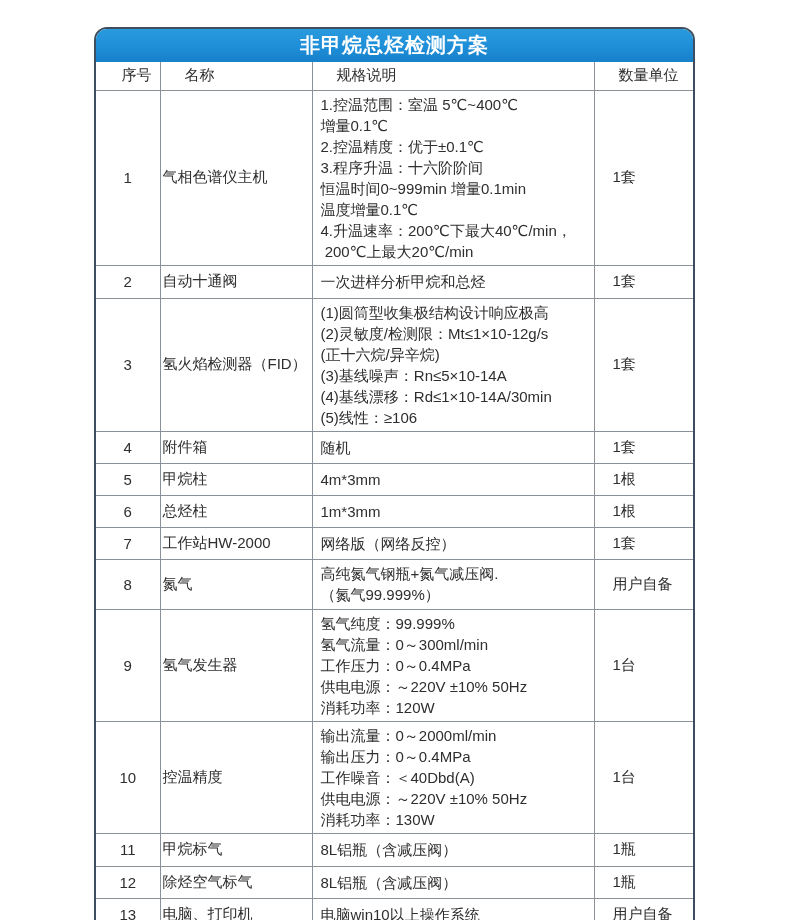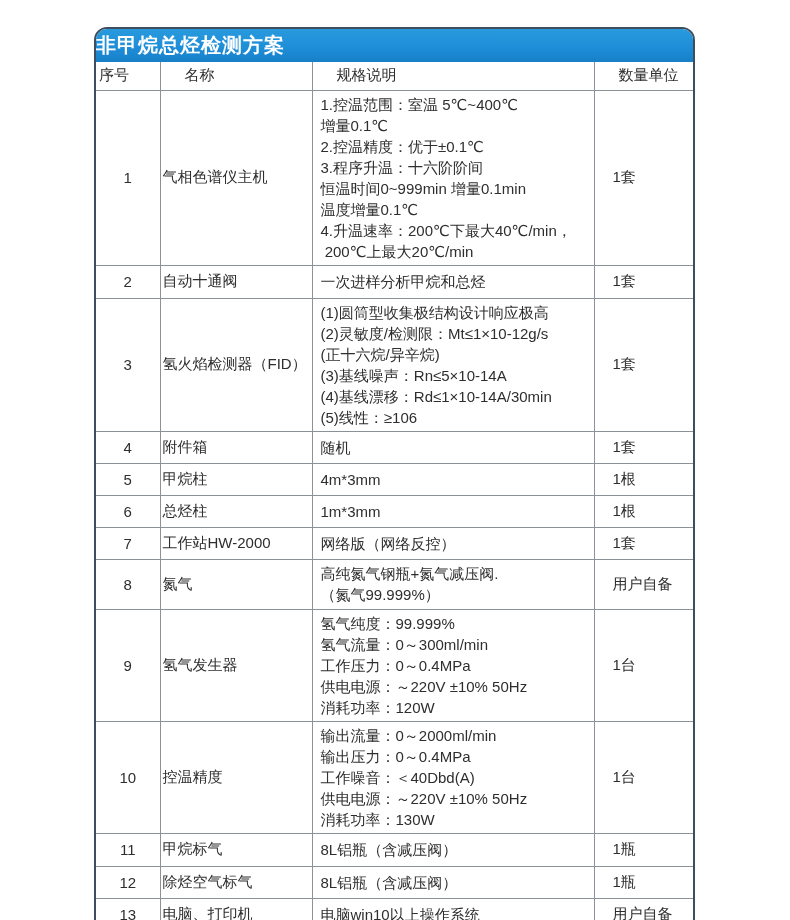--- a/index.html
+++ b/index.html
@@ -18,21 +18,21 @@
     border-radius: 13px;
     overflow: hidden;
     background: #ffffff;
   }
   .titlebar {
     height: 33px;
     background: linear-gradient(180deg, #2a9ade 0%, #1e8ed8 55%, #1780c8 100%);
     color: #ffffff;
     font-size: 20px;
     font-weight: bold;
-    text-align: left;
+    text-align: center;
     line-height: 33px;
     letter-spacing: 1px;
   }
   table.spec-table {
     width: 100%;
     border-collapse: collapse;
     table-layout: fixed;
     font-size: 15px;
     color: #2e2e2e;
   }
@@ -47,21 +47,21 @@
     padding: 3px 8px;
   }
   
   .spec-table tr > *:first-child { border-left: none; }
   .spec-table tr > *:last-child  { border-right: none; }
   .spec-table thead tr > *       { border-top: none; }
   .spec-table tbody tr:last-child > * { border-bottom: none; }
 
   .spec-table thead tr { height: 28px; }
   .spec-table th { text-align: left; padding-left: 24px; }
-  .spec-table th.col-no { text-align: left; padding-left: 3px; }
+  .spec-table th.col-no { text-align: right; padding-left: 3px; }
 
   td.cell-no  { text-align: center; }
   td.cell-name { padding-left: 2px; white-space: nowrap; }
   td.cell-spec { white-space: pre-line; line-height: 21px; }
   td.cell-qty  { padding-left: 18px; }
 </style>
 </head>
 <body>
 
 <div class="panel">

